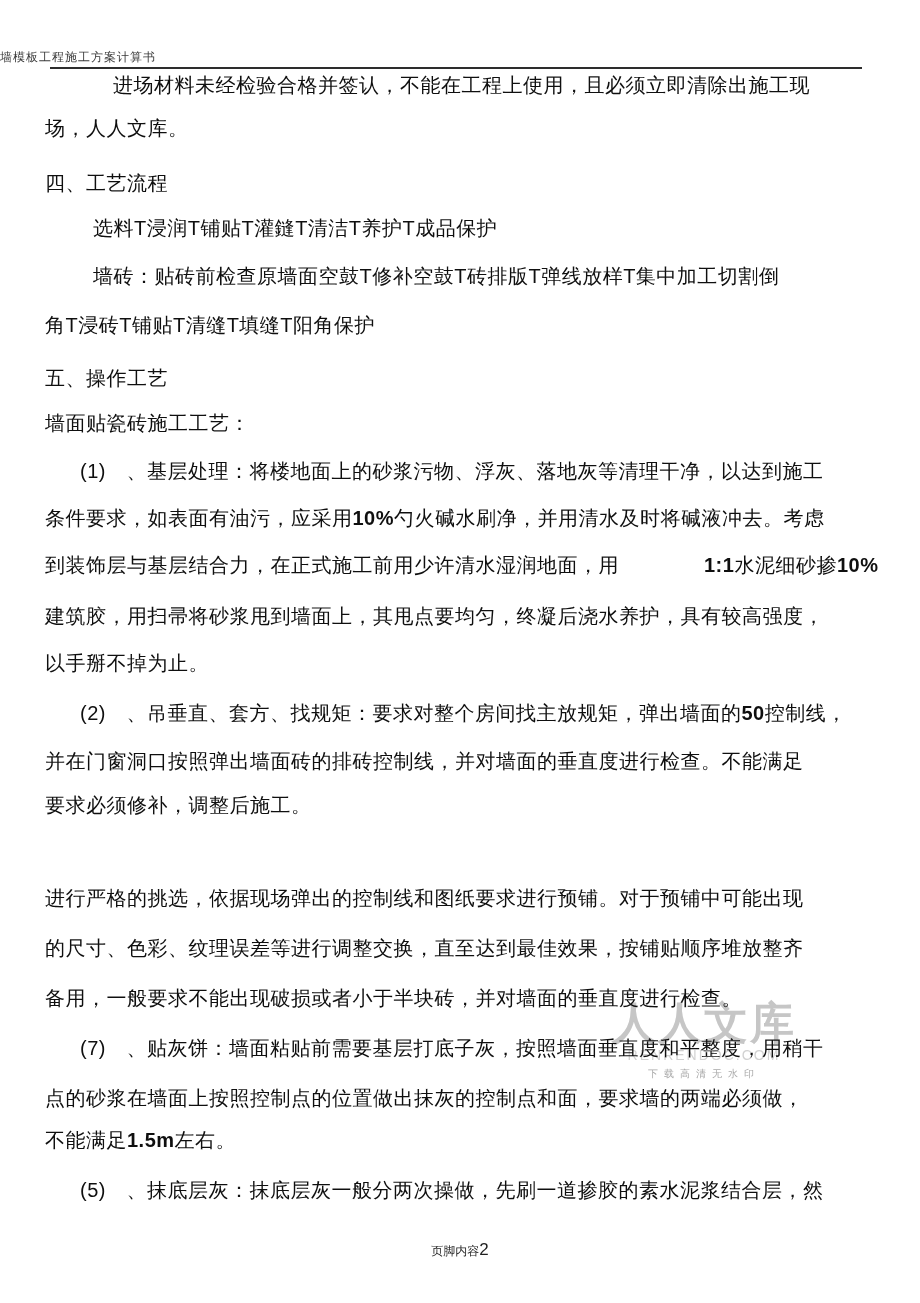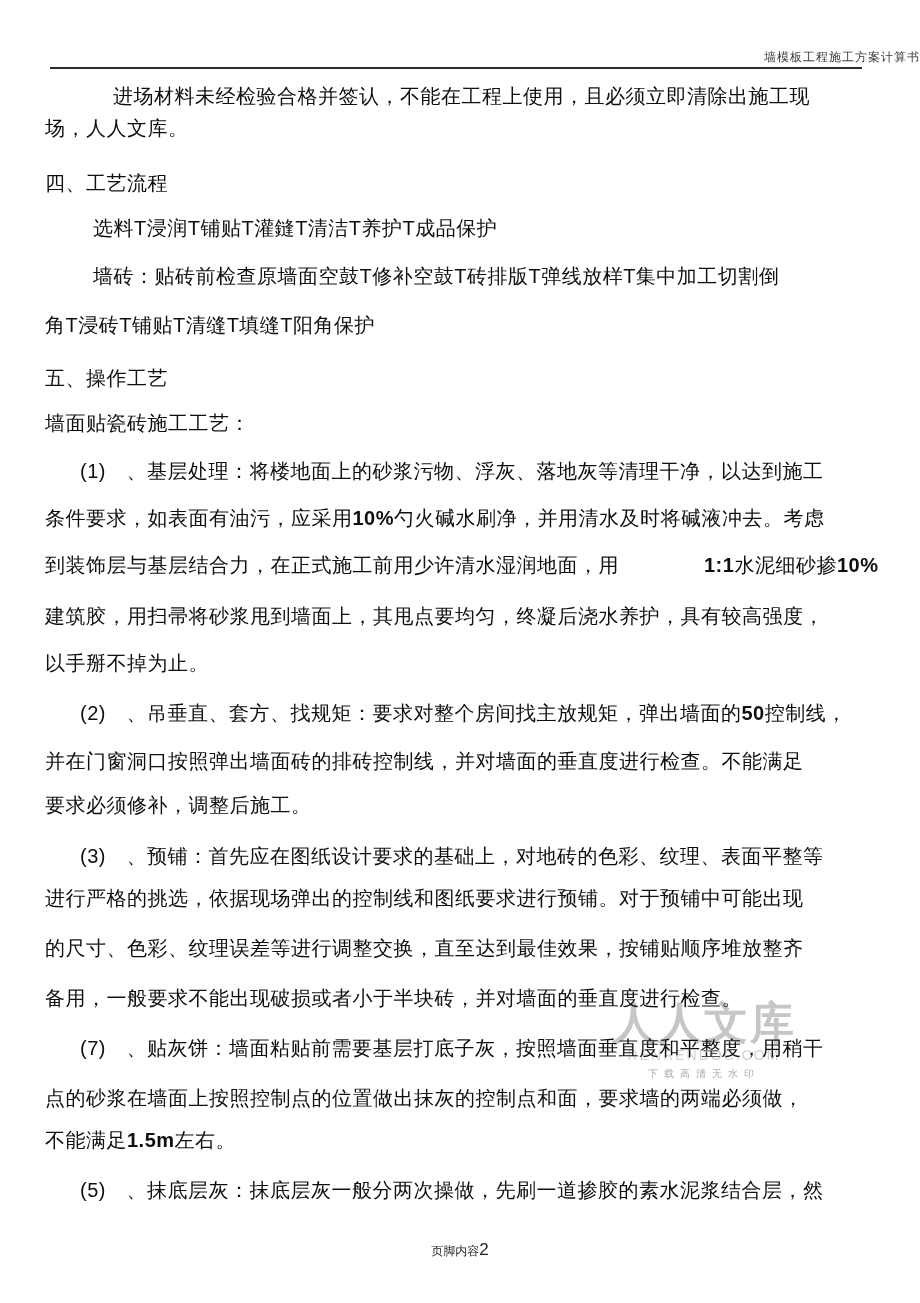--- a/index.html
+++ b/index.html
@@ -5,21 +5,21 @@
   html,body{margin:0;padding:0;background:#ffffff;}
   .page{
     position:relative;
     width:920px;height:1303px;
     background:#ffffff;
     font-family:"Liberation Sans", sans-serif;
     overflow:hidden;
   }
   .doc-header{
     position:absolute;top:49px;left:0;width:100%;
-    text-align:right;font-size:12px;color:#3a3a3a;
+    text-align:left;font-size:12px;color:#3a3a3a;
     letter-spacing:1px;z-index:2;
   }
   .header-rule{
     position:absolute;top:67px;left:50px;width:812px;height:2px;
     background:#2d2d2d;z-index:2;
   }
   .doc-body{position:absolute;inset:0;z-index:2;}
   .line{
     position:absolute;left:45px;
     font-size:20px;color:#0f0f0f;
@@ -59,37 +59,36 @@
   <div class="doc-header">墙模板工程施工方案计算书</div>
   <div class="header-rule"></div>
 
   <div class="watermark">
     <div class="wm-title">人人文库</div>
     <div class="wm-site">RENRENDOC.COM</div>
     <div class="wm-tag">下载高清无水印</div>
   </div>
 
   <div class="doc-body">
-      <div class="line indent-para" style="top: 83px;"><span>进场材料未经检验合格并签认，不能在工程上使用，且必须立即清除出施工现</span></div>
+      <div class="line indent-para" style="top: 72px;"><span>进场材料未经检验合格并签认，不能在工程上使用，且必须立即清除出施工现</span></div>
       <div class="line " style="top: 115px;"><span>场，人人文库。</span></div>
       <div class="line " style="top: 170px;"><span>四、工艺流程</span></div>
       <div class="line indent-flow" style="top: 263px;"><span>墙砖：贴砖前检查原墙面空鼓T修补空鼓T砖排版T弹线放样T集中加工切割倒</span></div>
       <div class="line indent-flow" style="top: 215px;"><span>选料T浸润T铺贴T灌鏠T清洁T养护T成品保护</span></div>
       <div class="line " style="top: 312px;"><span>角T浸砖T铺贴T清缝T填缝T阳角保护</span></div>
       <div class="line " style="top: 365px;"><span>五、操作工艺</span></div>
       <div class="line " style="top: 410px;"><span>墙面贴瓷砖施工工艺：</span></div>
       <div class="line indent-num" style="top: 458px;"><span>(1)　、基层处理：将楼地面上的砂浆污物、浮灰、落地灰等清理干净，以达到施工</span></div>
       <div class="line " style="top: 505px;"><span>条件要求，如表面有油污，应采用</span><span class="bd">10%</span><span>勺火碱水刷净，并用清水及时将碱液冲去。考虑</span></div>
       <div class="line " style="top: 552px;"><span>到装饰层与基层结合力，在正式施工前用少许清水湿润地面，用</span><span class="tab-gap"></span><span class="bd">1:1</span><span>水泥细砂掺</span><span class="bd">10%</span></div>
       <div class="line " style="top: 603px;"><span>建筑胶，用扫帚将砂浆甩到墙面上，其甩点要均匀，终凝后浇水养护，具有较高强度，</span></div>
       <div class="line " style="top: 650px;"><span>以手掰不掉为止。</span></div>
       <div class="line indent-num" style="top: 700px;"><span>(2)　、吊垂直、套方、找规矩：要求对整个房间找主放规矩，弹出墙面的</span><span class="bd">50</span><span>控制线，</span></div>
       <div class="line " style="top: 748px;"><span>并在门窗洞口按照弹出墙面砖的排砖控制线，并对墙面的垂直度进行检查。不能满足</span></div>
       <div class="line " style="top: 792px;"><span>要求必须修补，调整后施工。</span></div>
-      <div class="line indent-num" style="top: 843px;"><span>(3)　、预铺：首先应在图纸设计要求的基础上，对地砖的色彩、纹理、表面平整等</span></div>
       <div class="line " style="top: 885px;"><span>进行严格的挑选，依据现场弹出的控制线和图纸要求进行预铺。对于预铺中可能出现</span></div>
       <div class="line " style="top: 935px;"><span>的尺寸、色彩、纹理误差等进行调整交换，直至达到最佳效果，按铺贴顺序堆放整齐</span></div>
       <div class="line " style="top: 985px;"><span>备用，一般要求不能出现破损或者小于半块砖，并对墙面的垂直度进行检查。</span></div>
       <div class="line indent-num" style="top: 1035px;"><span>(7)　、贴灰饼：墙面粘贴前需要基层打底子灰，按照墙面垂直度和平整度，用稍干</span></div>
       <div class="line " style="top: 1085px;"><span>点的砂浆在墙面上按照控制点的位置做出抹灰的控制点和面，要求墙的两端必须做，</span></div>
       <div class="line " style="top: 1127px;"><span>不能满足</span><span class="bd">1.5m</span><span>左右。</span></div>
       <div class="line indent-num" style="top: 1177px;"><span>(5)　、抹底层灰：抹底层灰一般分两次操做，先刷一道掺胶的素水泥浆结合层，然</span></div>
     </div>
 
   <div class="doc-footer">

